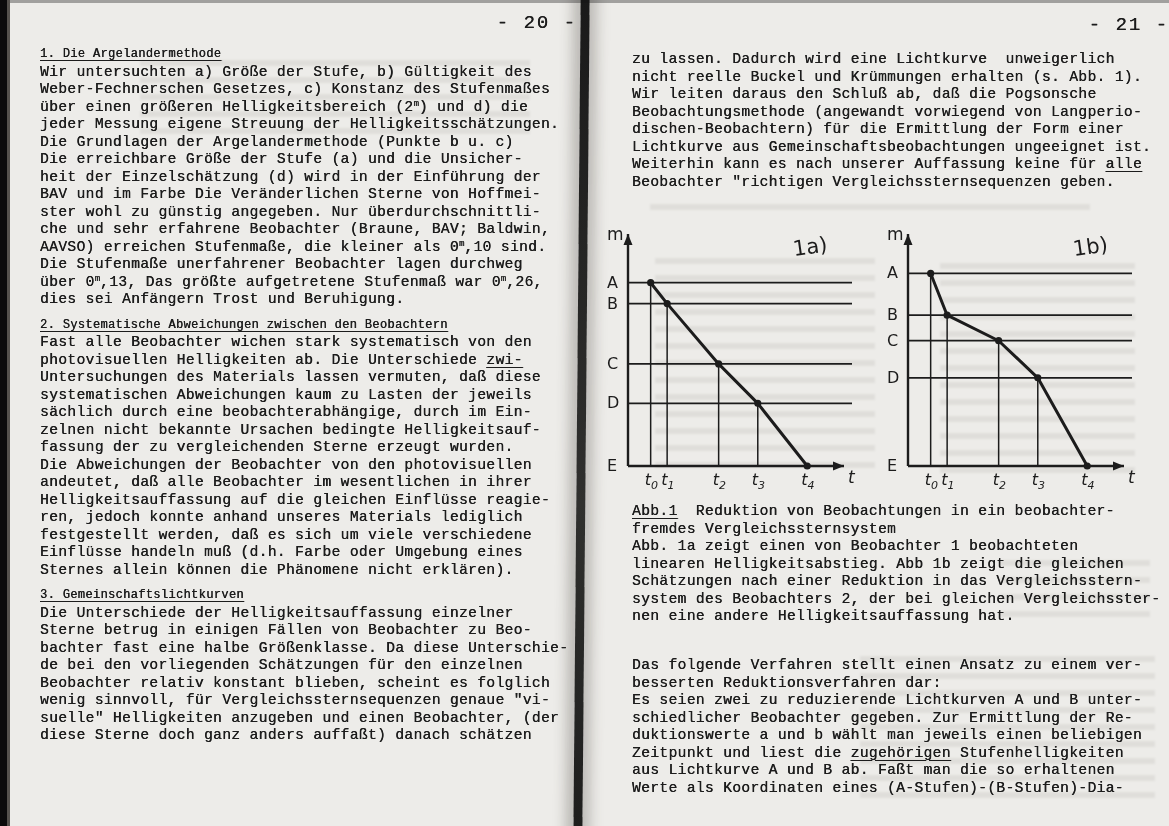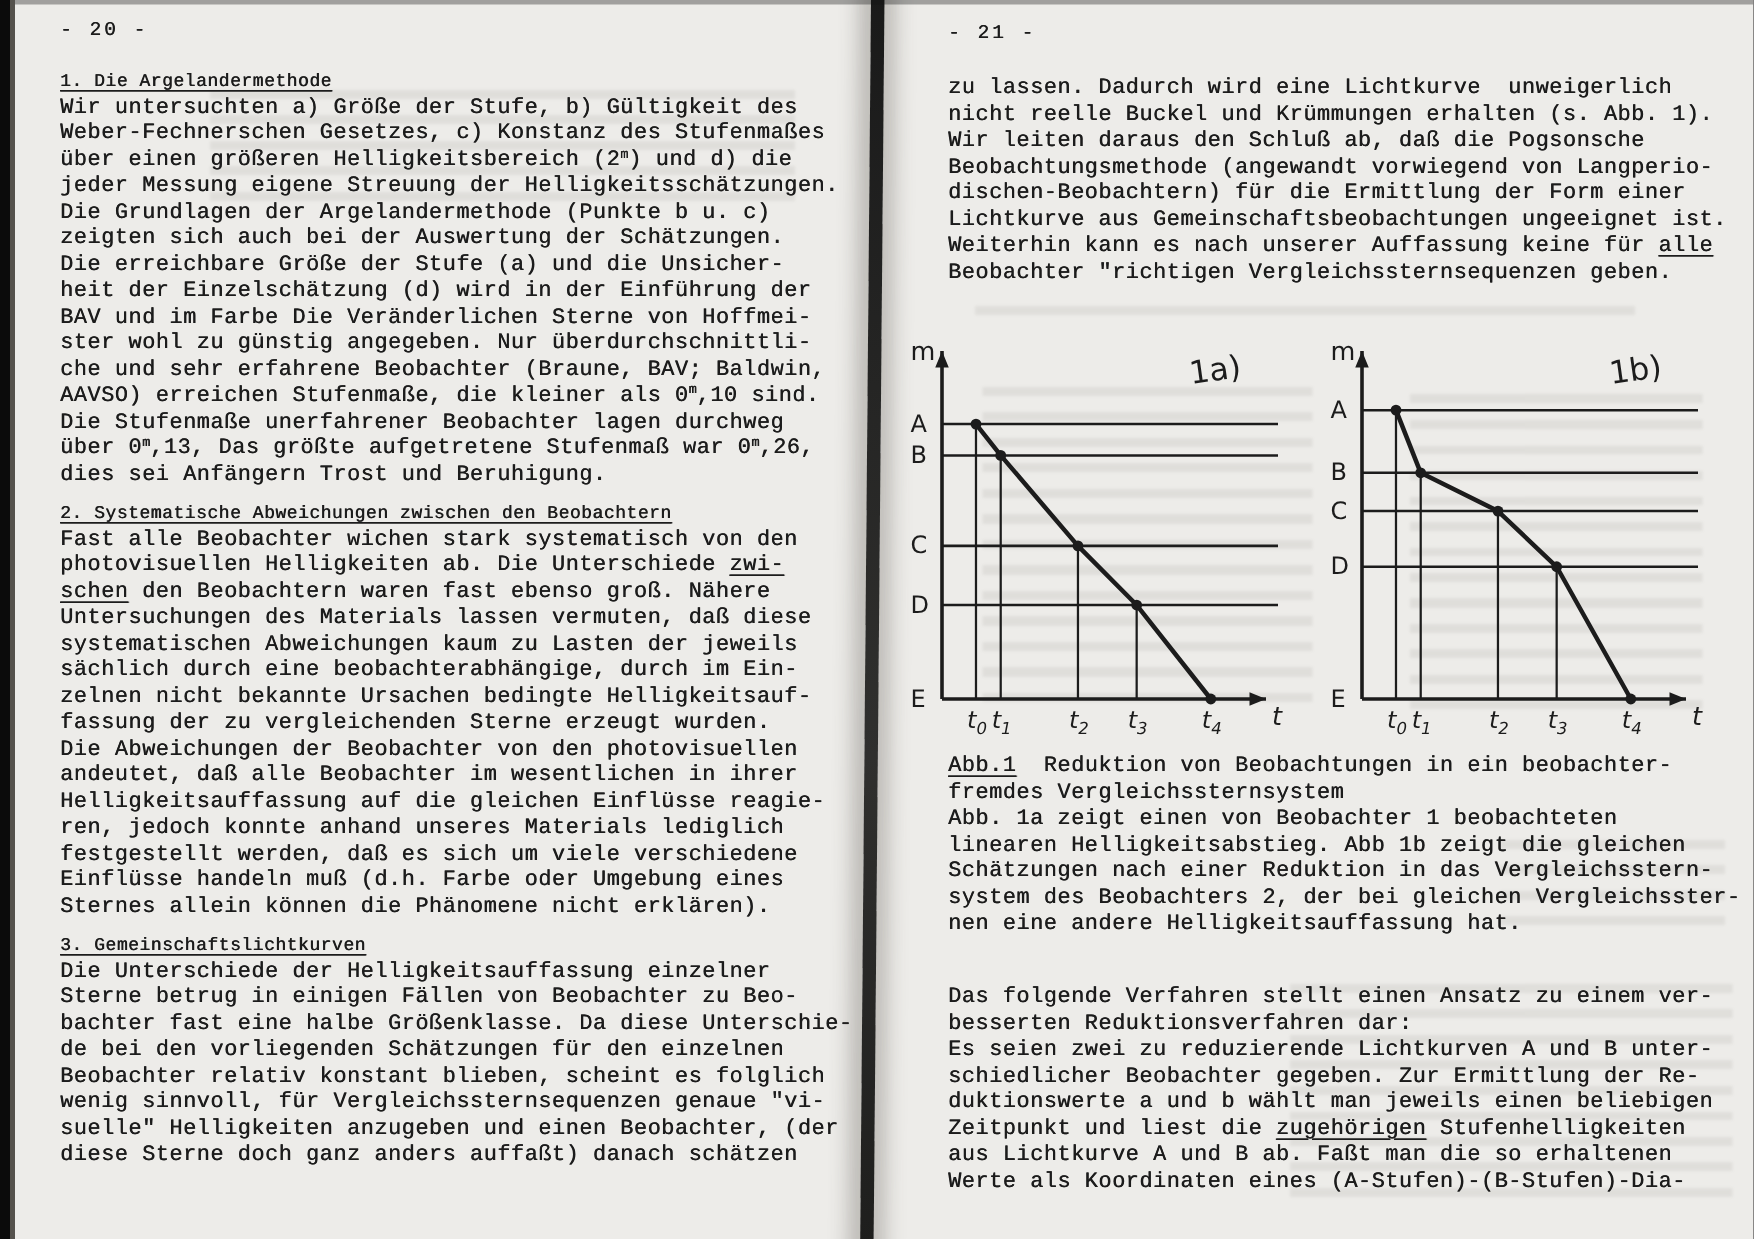--- a/index.html
+++ b/index.html
@@ -22,22 +22,22 @@
     background:linear-gradient(180deg,#191919,#30302e 60%,#1d1d1c);
     transform:rotate(0.5deg);
     box-shadow:-6px 0 14px rgba(80,75,68,.45), 6px 0 14px rgba(80,75,68,.40);
     z-index:4;
   }
   .ghost{
     position:absolute; opacity:.11; filter:blur(1.2px); z-index:1;
     background:repeating-linear-gradient(180deg,transparent 0 8px,#76736c 8px 14px,transparent 14px 17px);
   }
   .pagenum{
-    position:absolute; width:537px; text-align:left;
-    font-size:13px; letter-spacing:2px;
+    position:absolute; width:537px; text-align:right;
+    font-size:19px; letter-spacing:2px;
     text-shadow:.3px 0 0 currentColor;
   }
   .col{position:absolute; width:545px; z-index:2;}
   .ln{line-height:17.5px; font-size:14.6px; letter-spacing:.35px; white-space:pre;
       text-shadow:.3px 0 0 currentColor;}
   .h{line-height:17.5px; font-size:12px; letter-spacing:.35px; white-space:pre;
      text-decoration:underline; text-underline-offset:3px; text-decoration-thickness:1.4px;
      text-shadow:.35px 0 0 currentColor;}
   .section{margin-bottom:8px;}
   .u{text-decoration:underline; text-underline-offset:3px; text-decoration-thickness:1.4px;}
@@ -65,38 +65,36 @@
 
     <div class="col" style="left:40px;top:46px;">
       <div class="section">
         <div class="h">1. Die Argelandermethode</div>
         <div>
             <div class="ln">Wir untersuchten a) Größe der Stufe, b) Gültigkeit des</div>
             <div class="ln">Weber-Fechnerschen Gesetzes, c) Konstanz des Stufenmaßes</div>
             <div class="ln">über einen größeren Helligkeitsbereich (2<sup>m</sup>) und d) die</div>
             <div class="ln">jeder Messung eigene Streuung der Helligkeitsschätzungen.</div>
             <div class="ln">Die Grundlagen der Argelandermethode (Punkte b u. c)</div>
-            <div class="ln">zeigten sich auch bei der Auswertung der Schätzungen.</div>
             <div class="ln">Die erreichbare Größe der Stufe (a) und die Unsicher-</div>
             <div class="ln">heit der Einzelschätzung (d) wird in der Einführung der</div>
             <div class="ln">BAV und im Farbe Die Veränderlichen Sterne von Hoffmei-</div>
             <div class="ln">ster wohl zu günstig angegeben. Nur überdurchschnittli-</div>
             <div class="ln">che und sehr erfahrene Beobachter (Braune, BAV; Baldwin,</div>
             <div class="ln">AAVSO) erreichen Stufenmaße, die kleiner als 0<sup>m</sup>,10 sind.</div>
             <div class="ln">Die Stufenmaße unerfahrener Beobachter lagen durchweg</div>
             <div class="ln">über 0<sup>m</sup>,13, Das größte aufgetretene Stufenmaß war 0<sup>m</sup>,26,</div>
             <div class="ln">dies sei Anfängern Trost und Beruhigung.</div>
           </div>
       </div>
       <div class="section">
         <div class="h">2. Systematische Abweichungen zwischen den Beobachtern</div>
         <div>
             <div class="ln">Fast alle Beobachter wichen stark systematisch von den</div>
             <div class="ln">photovisuellen Helligkeiten ab. Die Unterschiede <span class="u">zwi-</span></div>
-            <div class="ln"><span class="u">schen</span> den Beobachtern waren fast ebenso groß. Nähere</div>
             <div class="ln">Untersuchungen des Materials lassen vermuten, daß diese</div>
             <div class="ln">systematischen Abweichungen kaum zu Lasten der jeweils</div>
             <div class="ln">sächlich durch eine beobachterabhängige, durch im Ein-</div>
             <div class="ln">zelnen nicht bekannte Ursachen bedingte Helligkeitsauf-</div>
             <div class="ln">fassung der zu vergleichenden Sterne erzeugt wurden.</div>
             <div class="ln">Die Abweichungen der Beobachter von den photovisuellen</div>
             <div class="ln">andeutet, daß alle Beobachter im wesentlichen in ihrer</div>
             <div class="ln">Helligkeitsauffassung auf die gleichen Einflüsse reagie-</div>
             <div class="ln">ren, jedoch konnte anhand unseres Materials lediglich</div>
             <div class="ln">festgestellt werden, daß es sich um viele verschiedene</div>

